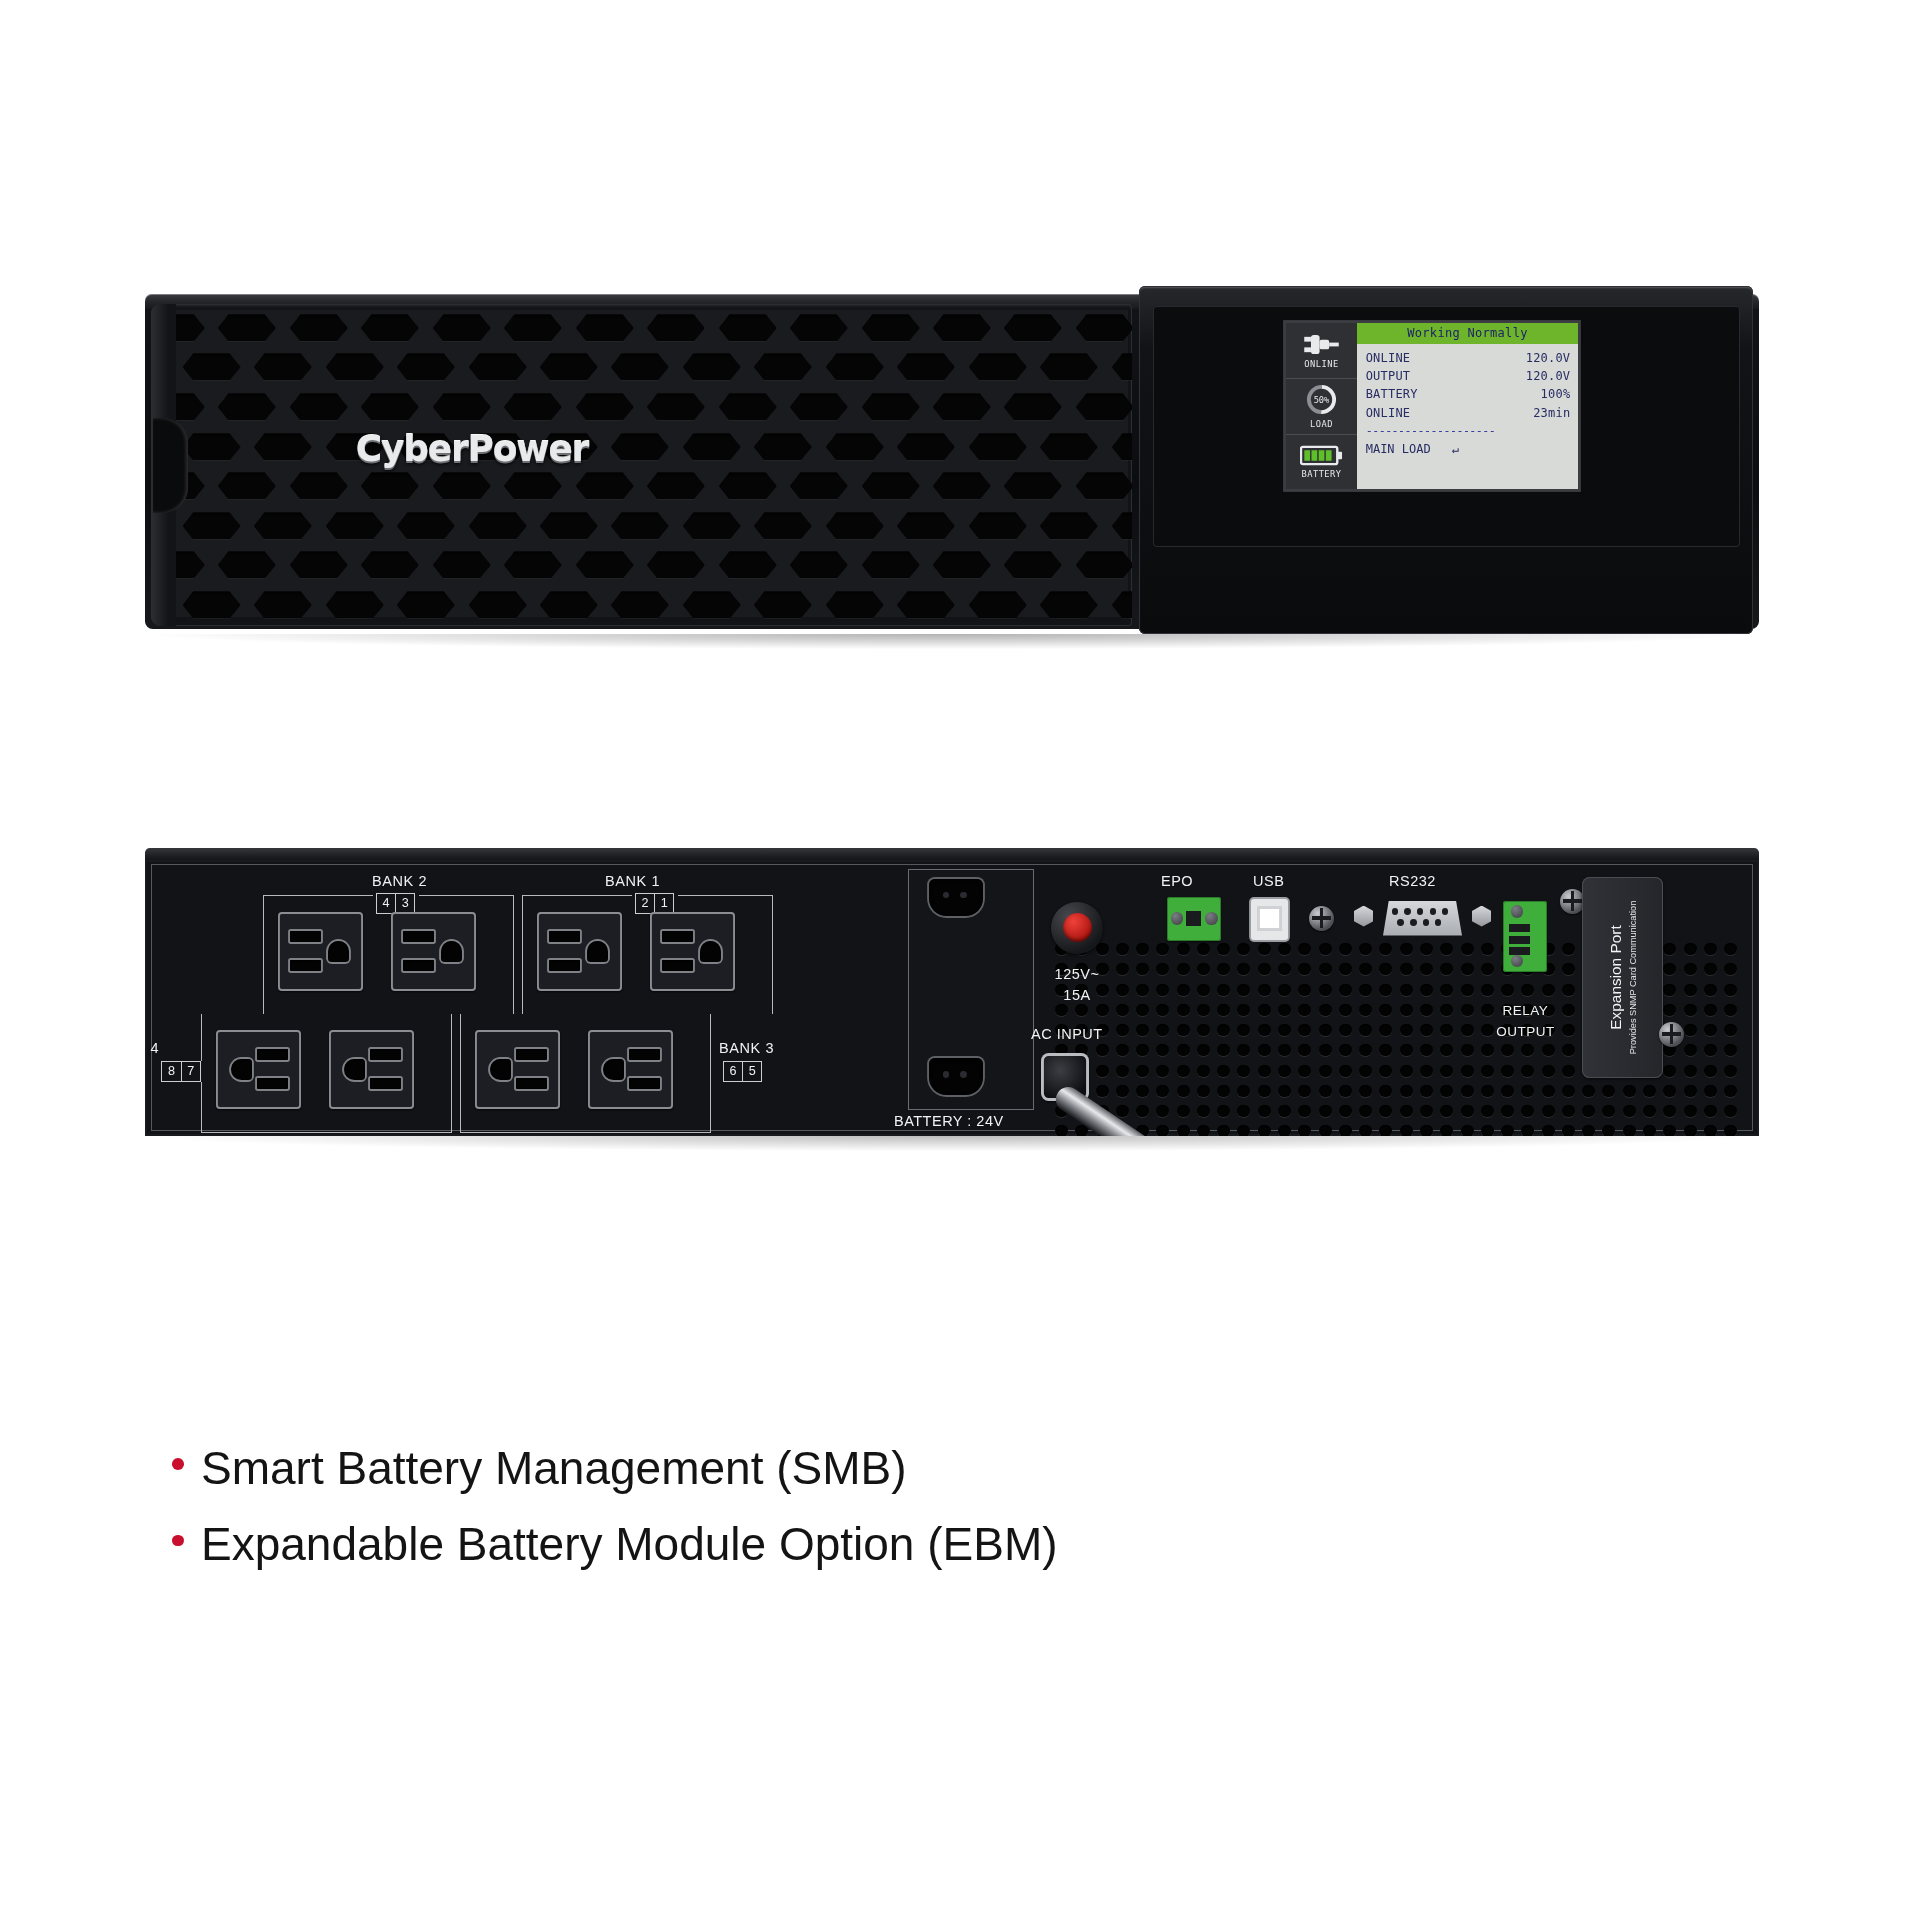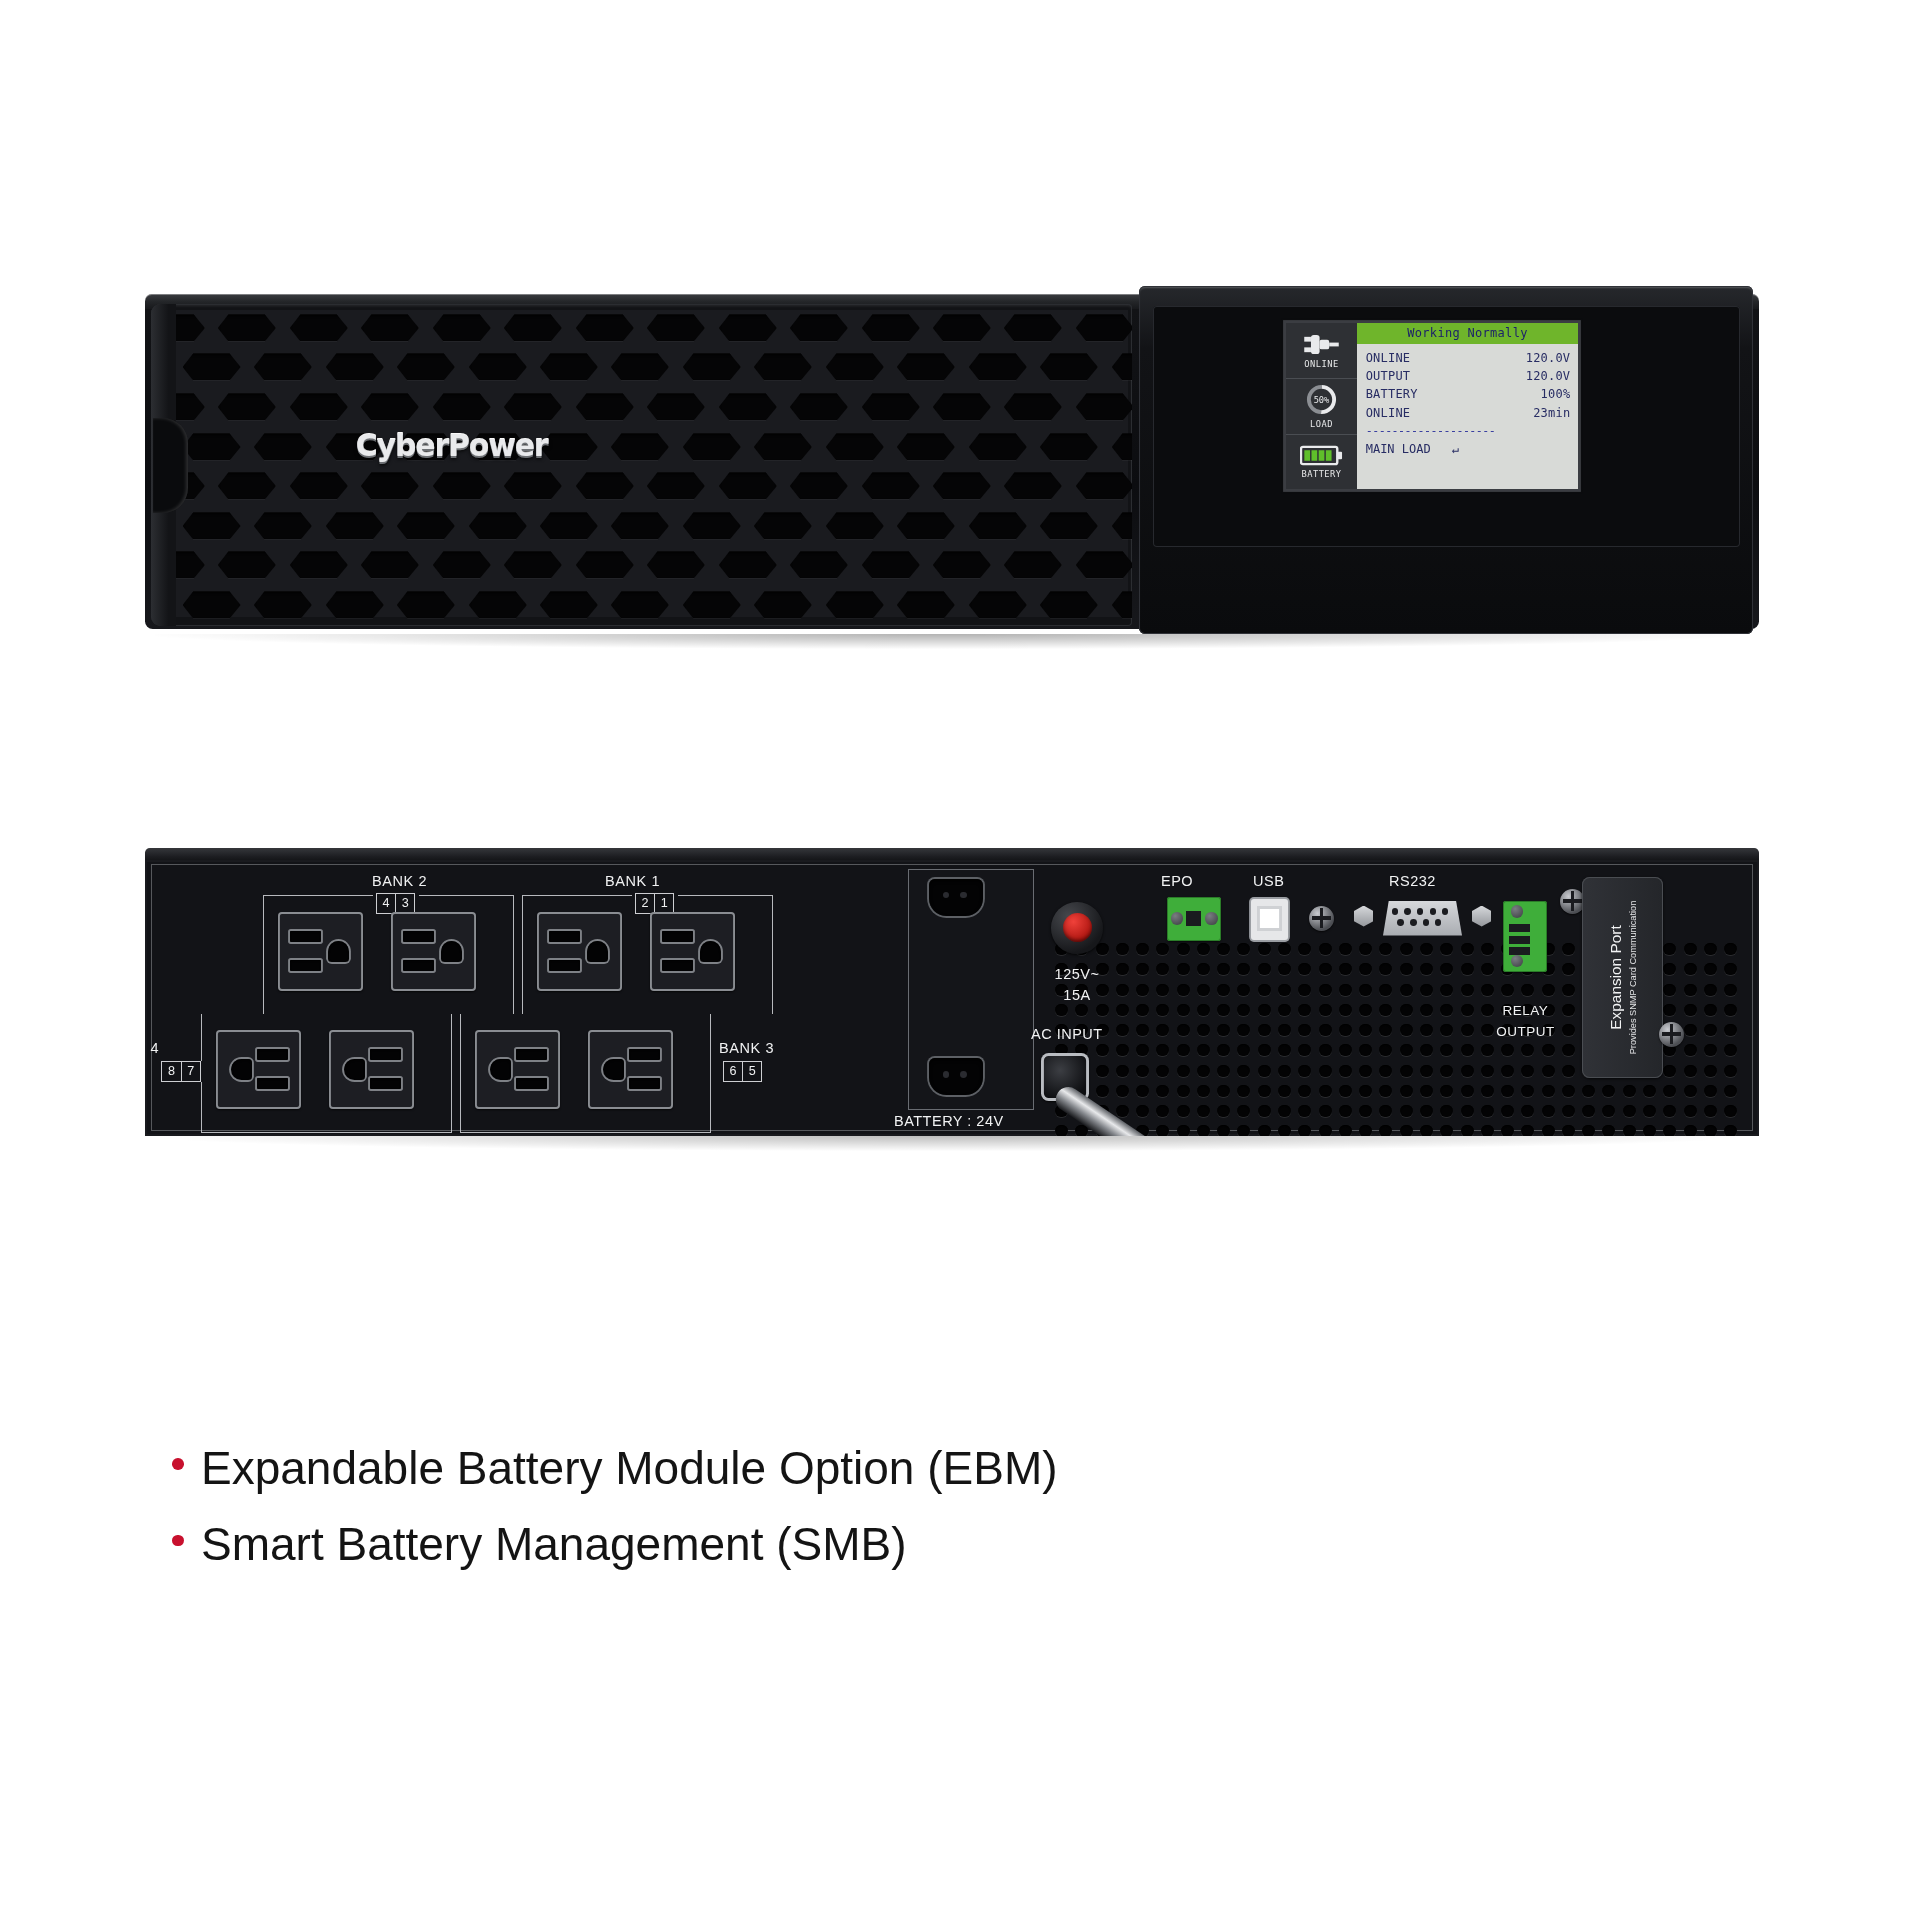--- a/index.html
+++ b/index.html
@@ -28,21 +28,21 @@
   .bezel-edge-l{position:absolute;left:0;top:0;width:25px;height:100%;
       background:linear-gradient(90deg,#2c2e32,#131417 70%);}
   .bezel-notch{position:absolute;left:1.9px;top:114px;width:35px;height:95px;
       background:#0a0b0d;border-radius:0 25px 25px 0;
       box-shadow:inset -1.9px 0 3.9px rgba(255,255,255,.16);}
   .grille{position:absolute;left:25px;top:6.8px;width:952px;height:307px;
       background:#1a1b1f;}
   .slot{position:absolute;background:#050506;
       box-shadow:inset 0 1.9px 2.9px rgba(0,0,0,.9),0 1px 0 rgba(255,255,255,.09);}
   .logo{position:absolute;left:205px;top:124px;z-index:6;
-      font-family:"DejaVu Sans",sans-serif;font-weight:bold;font-size:30px;
+      font-family:"DejaVu Sans",sans-serif;font-weight:bold;font-size:36px;
       letter-spacing:-1.2px;
       color:#e9eaec;
       text-shadow:0 1.9px 0 #6d7074,0 2.9px 3.9px rgba(0,0,0,.85),0 -1px 0 #ffffff;}
 
   
   #lcd-module{position:absolute;left:994px;top:-7.7px;width:614px;height:348px;
       background:linear-gradient(180deg,#26282c 0%,#121316 18%,#0a0b0d 100%);
       border-radius:5.8px;
       box-shadow:inset 0 0 0 1px #303238, inset 0 1.9px 1.9px rgba(255,255,255,.22);}
   .lcd-inner{position:absolute;left:13.5px;top:19.3px;width:587px;height:241px;
@@ -878,20 +878,20 @@
       </div>
     </div>
     <div class="screwhead" style="left:1514px;top:162px;"></div>
   </div>
   <div class="rear-shadow"></div>
 </div>
 
 <div id="feature-list">
   <div class="bullet-row">
     <span class="bullet-dot"></span>
-    <span class="bullet-text">Expandable Battery Module Option (EBM)</span>
+    <span class="bullet-text">Smart Battery Management (SMB)</span>
   </div>
   <div class="bullet-row">
     <span class="bullet-dot"></span>
-    <span class="bullet-text">Smart Battery Management (SMB)</span>
+    <span class="bullet-text">Expandable Battery Module Option (EBM)</span>
   </div>
 </div>
 
 
 </body></html>

